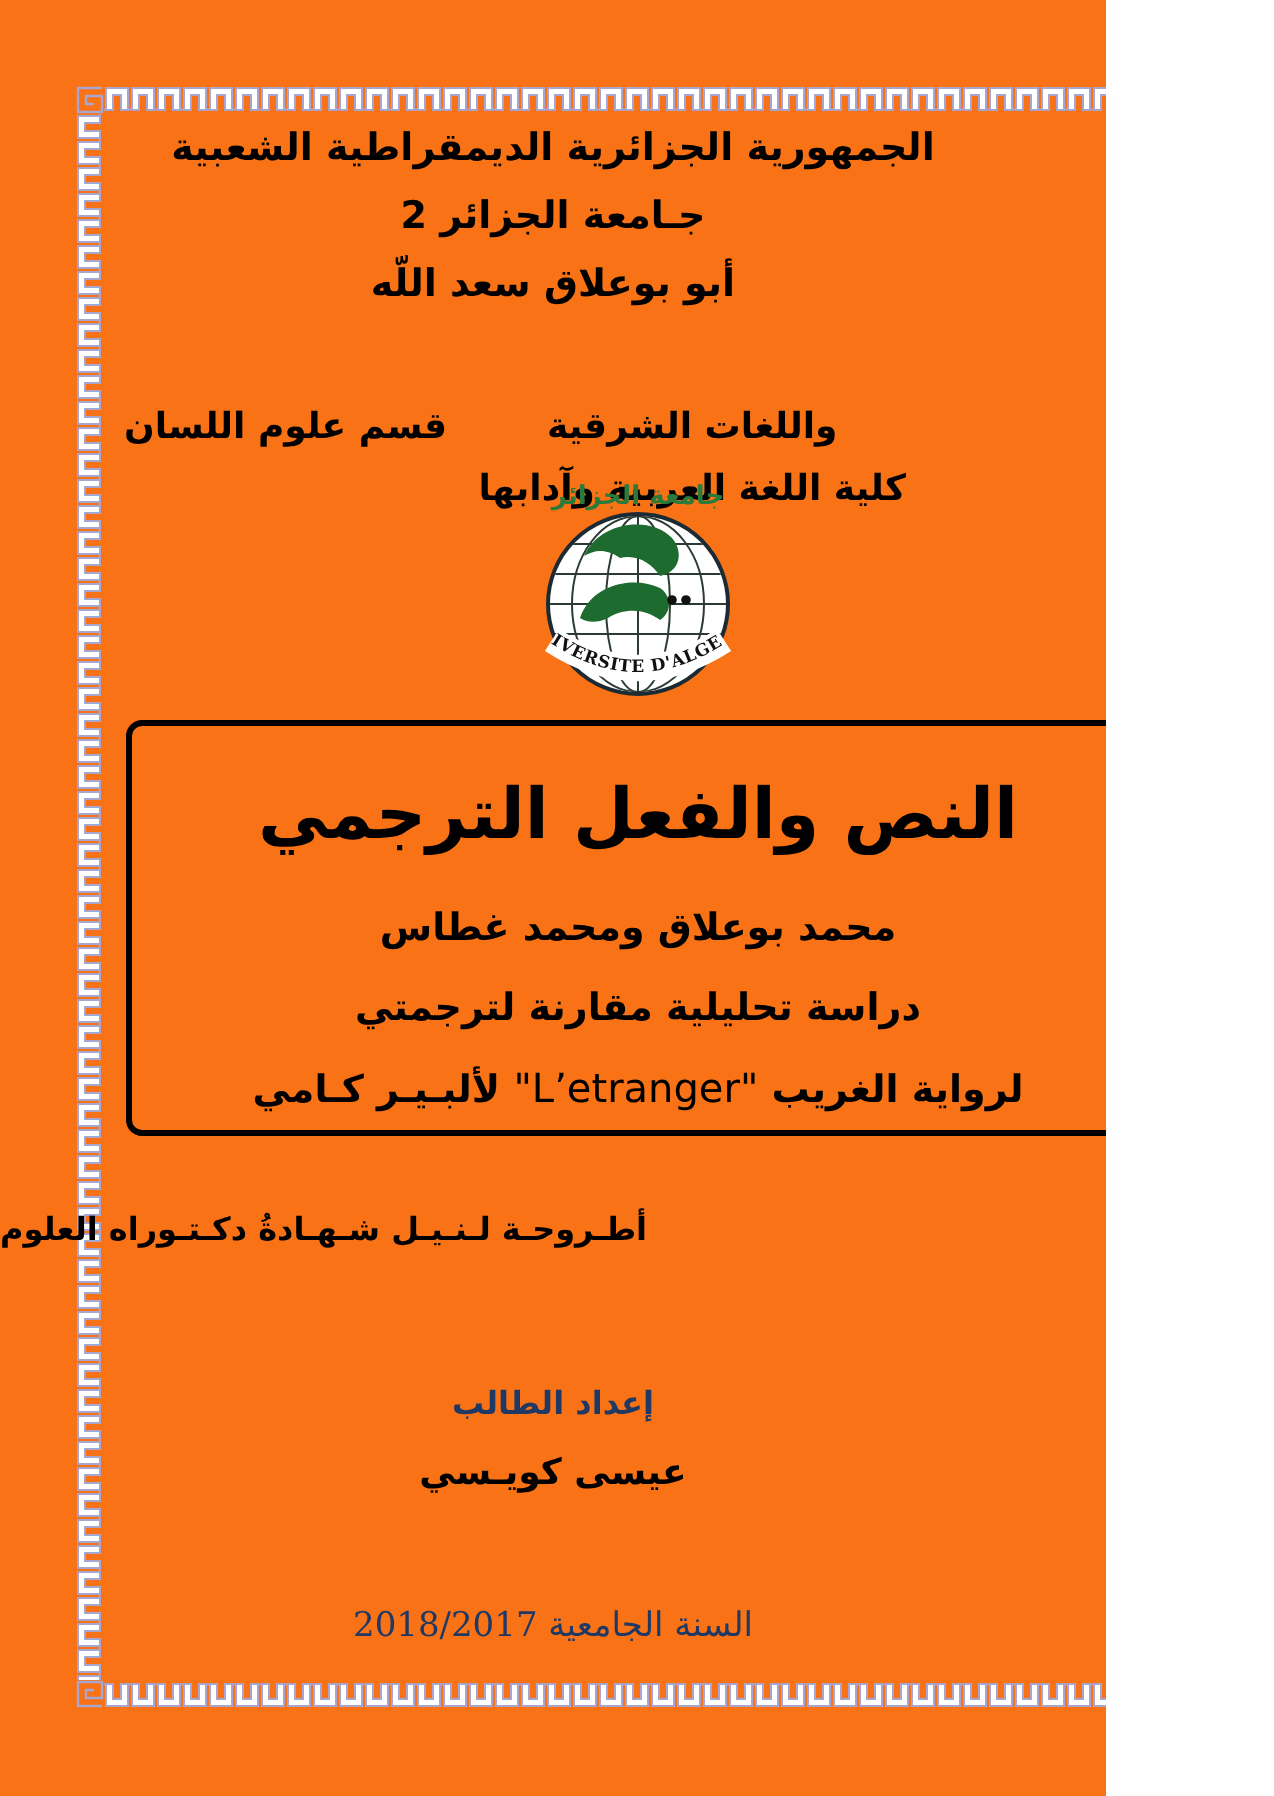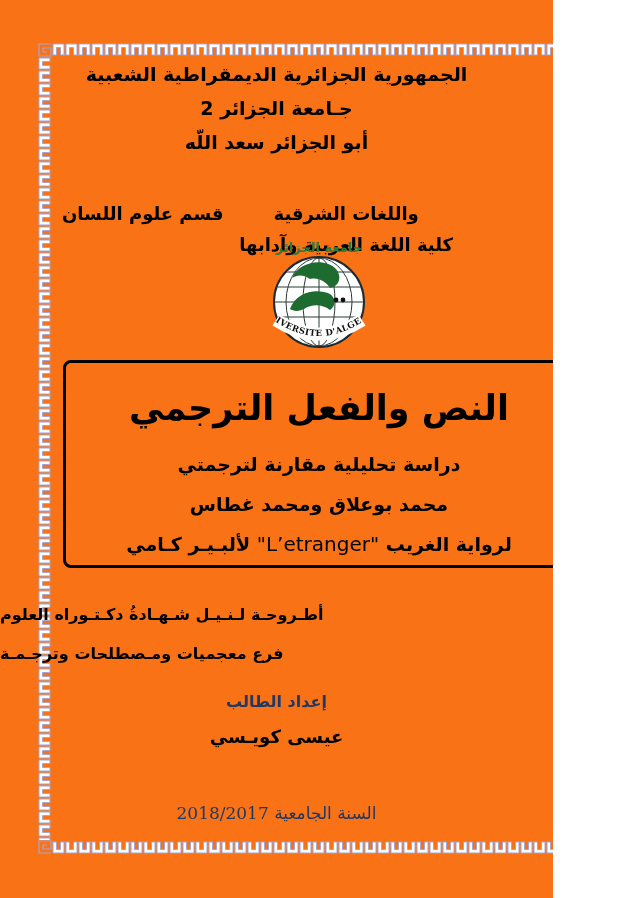--- a/index.html
+++ b/index.html
@@ -94,21 +94,21 @@
       <path d="M13,1 H1 V13 H13 V5 H5 V9 H9" transform="translate(38,854) scale(1,-1)"></path>
       <path d="M13,1 H1 V13 H13 V5 H5 V9 H9" transform="translate(600,854) scale(-1,-1)"></path>
     </g>
   </svg>
 
   <div class="content">
 
     <div class="header">
       <div class="h-line">الجمهورية الجزائرية الديمقراطية الشعبية</div>
       <div class="h-line">جـامعة الجزائر 2</div>
-      <div class="h-line">أبو الجزائر سعد اللّه</div>
+      <div class="h-line">أبو بوعلاق سعد اللّه</div>
     </div>
 
     <div class="faculty-right">
       <div>واللغات الشرقية</div>
       <div>كلية اللغة العربية وآدابها</div>
     </div>
     <div class="faculty-left">قسم علوم اللسان</div>
 
     <svg class="logo" viewBox="0 0 126 116" aria-hidden="true">
       <defs>
@@ -138,32 +138,31 @@
         <circle cx="87" cy="64" r="2.4"></circle>
       </g>
       <path d="M20,84 Q63,112 106,84" stroke="#ffffff" stroke-width="13" fill="none"></path>
       <text font-size="8.5" font-weight="bold" fill="#111111" letter-spacing="0.4" font-family="DejaVu Serif,serif">
         <textPath href="#arc-bottom" startOffset="50%" text-anchor="middle">UNIVERSITE D'ALGER 2</textPath>
       </text>
     </svg>
 
     <div class="title-box">
       <div class="box-title">النص والفعل الترجمي</div>
+      <div class="box-sub">محمد بوعلاق ومحمد غطاس</div>
       <div class="box-sub">دراسة تحليلية مقارنة لترجمتي</div>
-      <div class="box-sub">محمد بوعلاق ومحمد غطاس</div>
       <div class="box-sub">
         <span>لرواية الغريب</span>
         <span class="latin-inline">"L’etranger"</span>
         <span>لألبـيـر كـامي</span>
       </div>
     </div>
 
     <div class="thesis-block">
       <div class="thesis-line1">أطـروحـة لـنـيـل شـهـادةُ دكـتـوراه العلوم</div>
-      <div class="thesis-line2">فرع معجميات ومـصطلحات وترجـمـة</div>
     </div>
 
     <div class="author-block">
       <div class="author-label">إعداد الطالب</div>
       <div class="author-name">عيسى كويـسي</div>
     </div>
 
     <div class="year-line">
       <span>السنة الجامعية</span>
       <span class="year-num">2018/2017</span>

